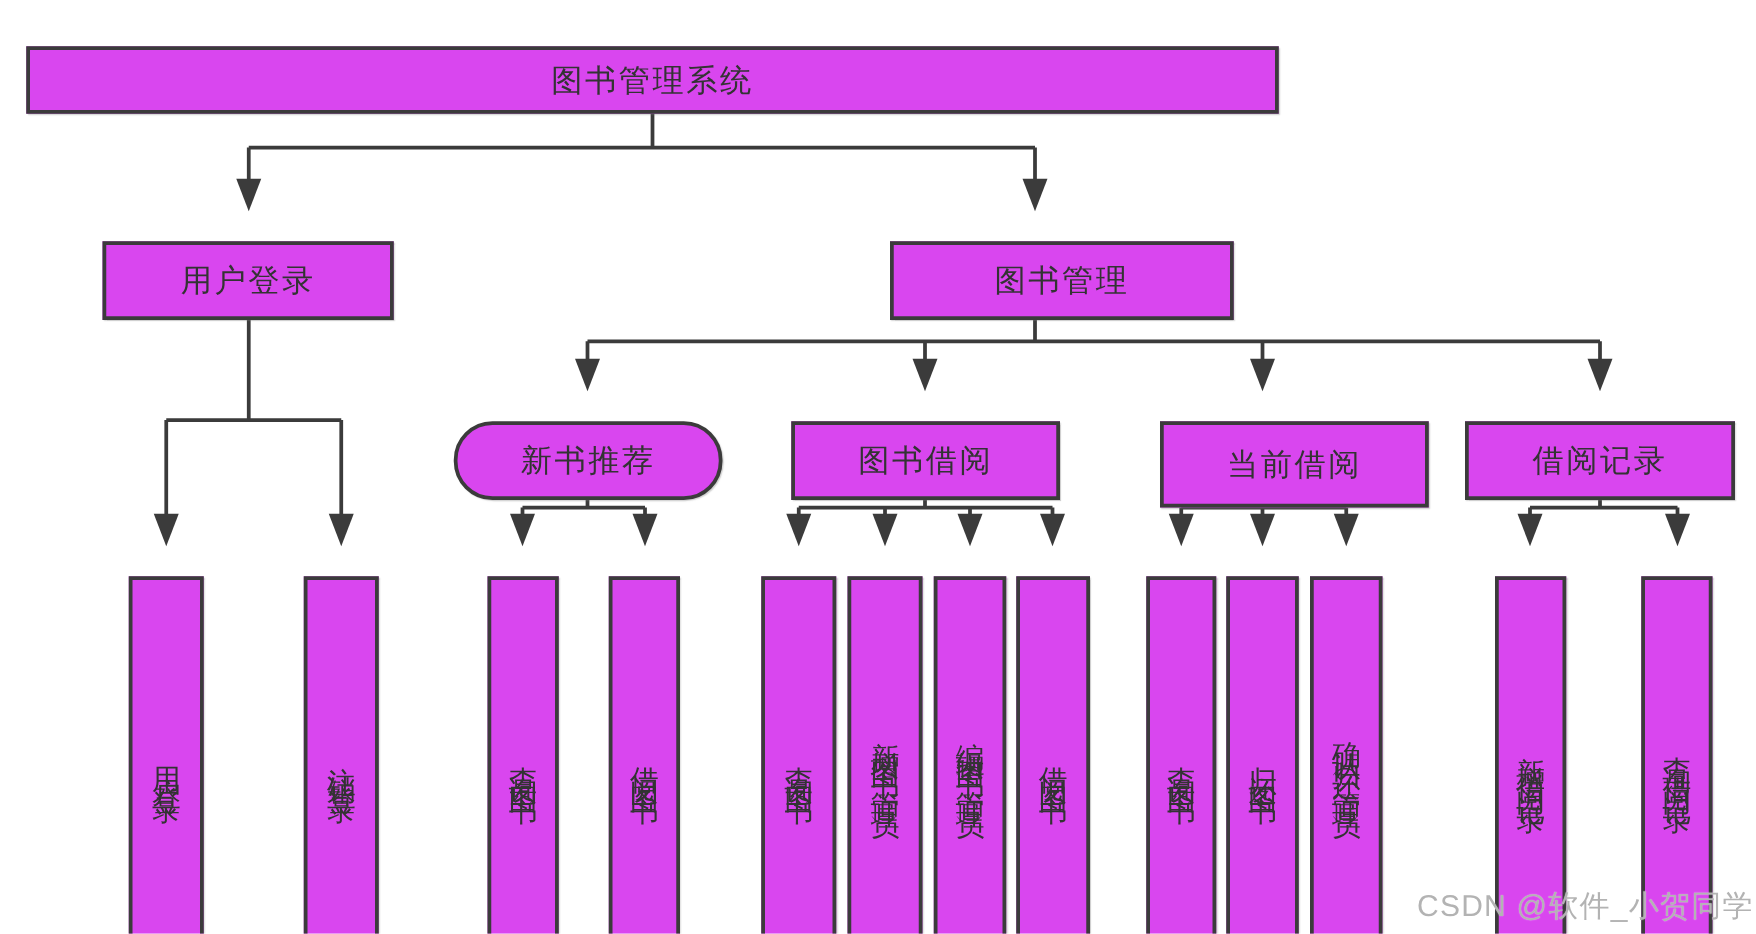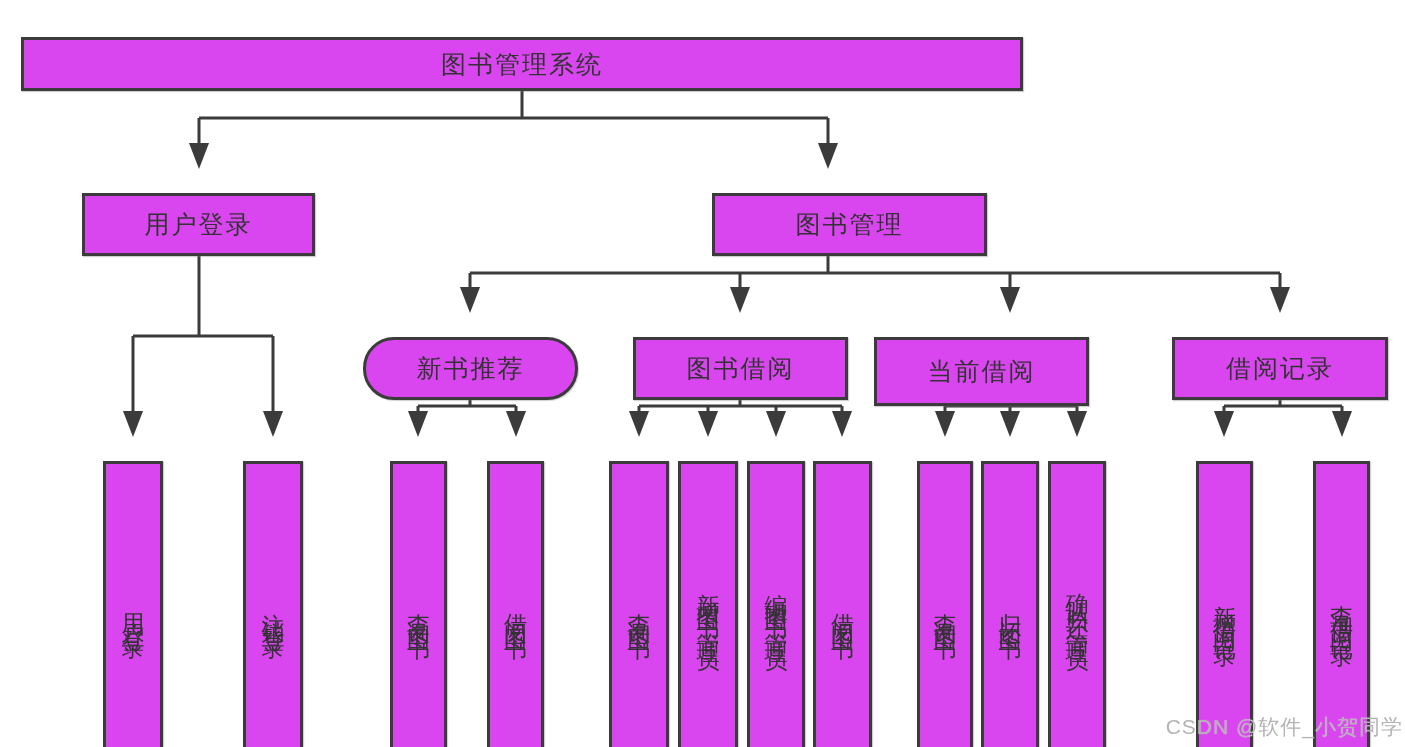--- a/index.html
+++ b/index.html
@@ -45,42 +45,42 @@
     letter-spacing: 8px;
     line-height: 1;
     white-space: nowrap;
   }
   
   .n-root  { left: 21px;   top: 13px;  width: 1002px; height: 54px; }
   .n-l1a   { left: 82px;   top: 169px; width: 233px;  height: 63px; }
   .n-l1b   { left: 712px;  top: 169px; width: 275px;  height: 63px; }
   .n-l2a   { left: 363px;  top: 313px; width: 215px;  height: 63px; border-radius: 31px; }
   .n-l2b   { left: 633px;  top: 313px; width: 215px;  height: 63px; }
-  .n-l2c   { left: 874px;  top: 313px; width: 215px;  height: 69px; }
+  .n-l2c   { left: 928px;  top: 313px; width: 215px;  height: 69px; }
   .n-l2d   { left: 1172px; top: 313px; width: 216px;  height: 63px; }
   
   .leaf { top: 437px; height: 299px; }
   .lf0  { left: 103px;  width: 60px; }
   .lf1  { left: 243px;  width: 60px; }
   .lf2  { left: 390px;  width: 57px; }
   .lf3  { left: 487px;  width: 57px; }
   .lf4  { left: 609px;  width: 60px; }
   .lf5  { left: 678px;  width: 60px; }
   .lf6  { left: 747px;  width: 58px; }
   .lf7  { left: 813px;  width: 59px; }
   .lf8  { left: 917px;  width: 56px; }
   .lf9  { left: 981px;  width: 58px; }
   .lf10 { left: 1048px; width: 58px; }
   .lf11 { left: 1196px; width: 57px; }
   .lf12 { left: 1313px; width: 57px; }
   .watermark {
     position: absolute;
     right: 2px;
     bottom: 6px;
-    font-size: 21px;
+    font-size: 24px;
     color: var(--watermark, #b3b3b3);
     letter-spacing: 1px;
     z-index: 5;
     text-shadow: 0 0 1px rgba(255,255,255,0.6);
   }
 </style>
 </head>
 <body>
 
 <div id="canvas">

